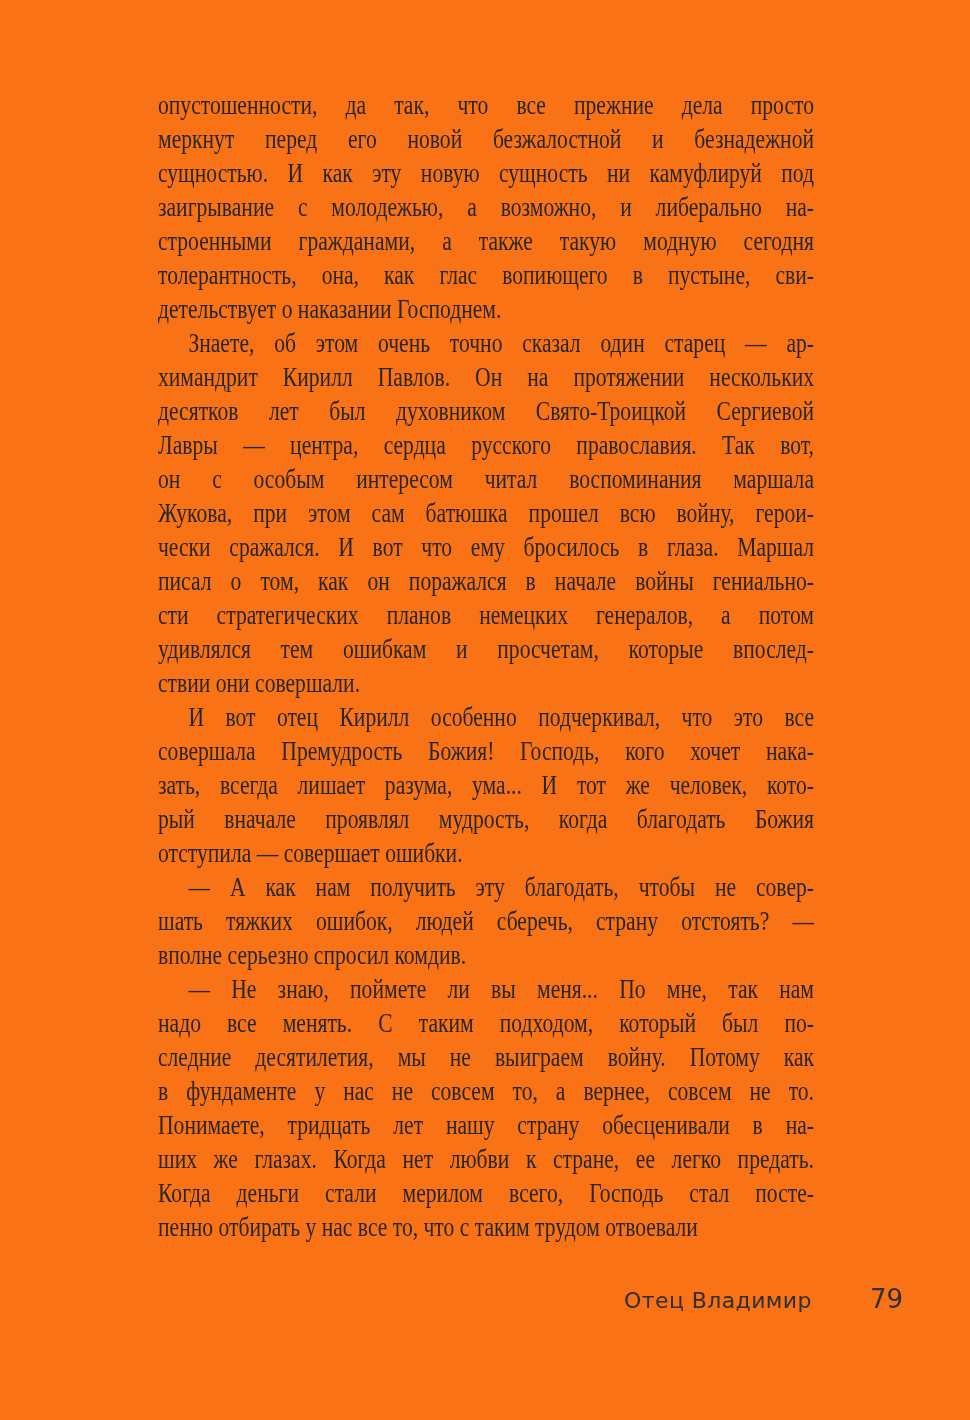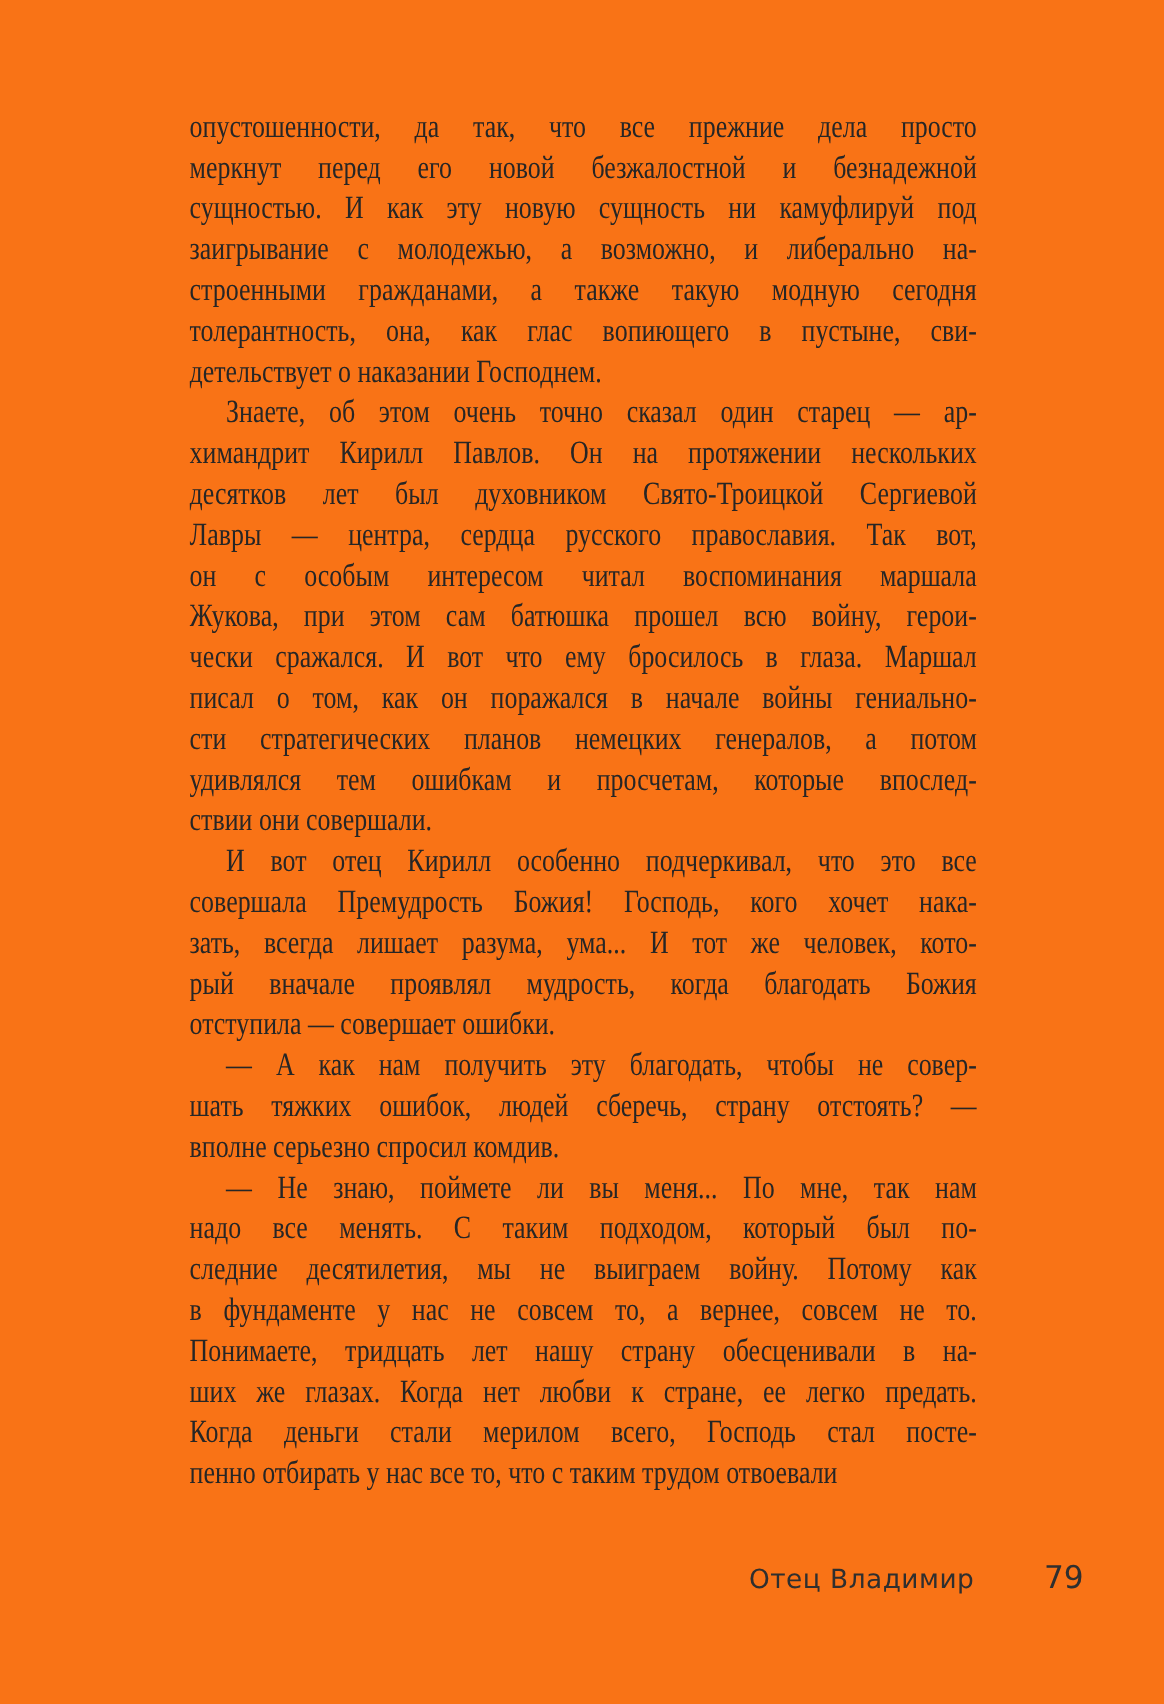--- a/index.html
+++ b/index.html
@@ -45,21 +45,20 @@
     position: absolute;
     top: 1284px;
     left: 158px;
     width: 745px;             
     display: flex;
     justify-content: flex-end;
     align-items: baseline;
     gap: 58px;
     font-family: "DejaVu Sans", "Liberation Sans", sans-serif;
     color: #2f2f2f;
-    margin-top: 16px;
   }
   .running-title {
     font-size: 22px;
     letter-spacing: 0.4px;
   }
   .page-number {
     font-size: 26px;
   }
 </style>
 </head>

